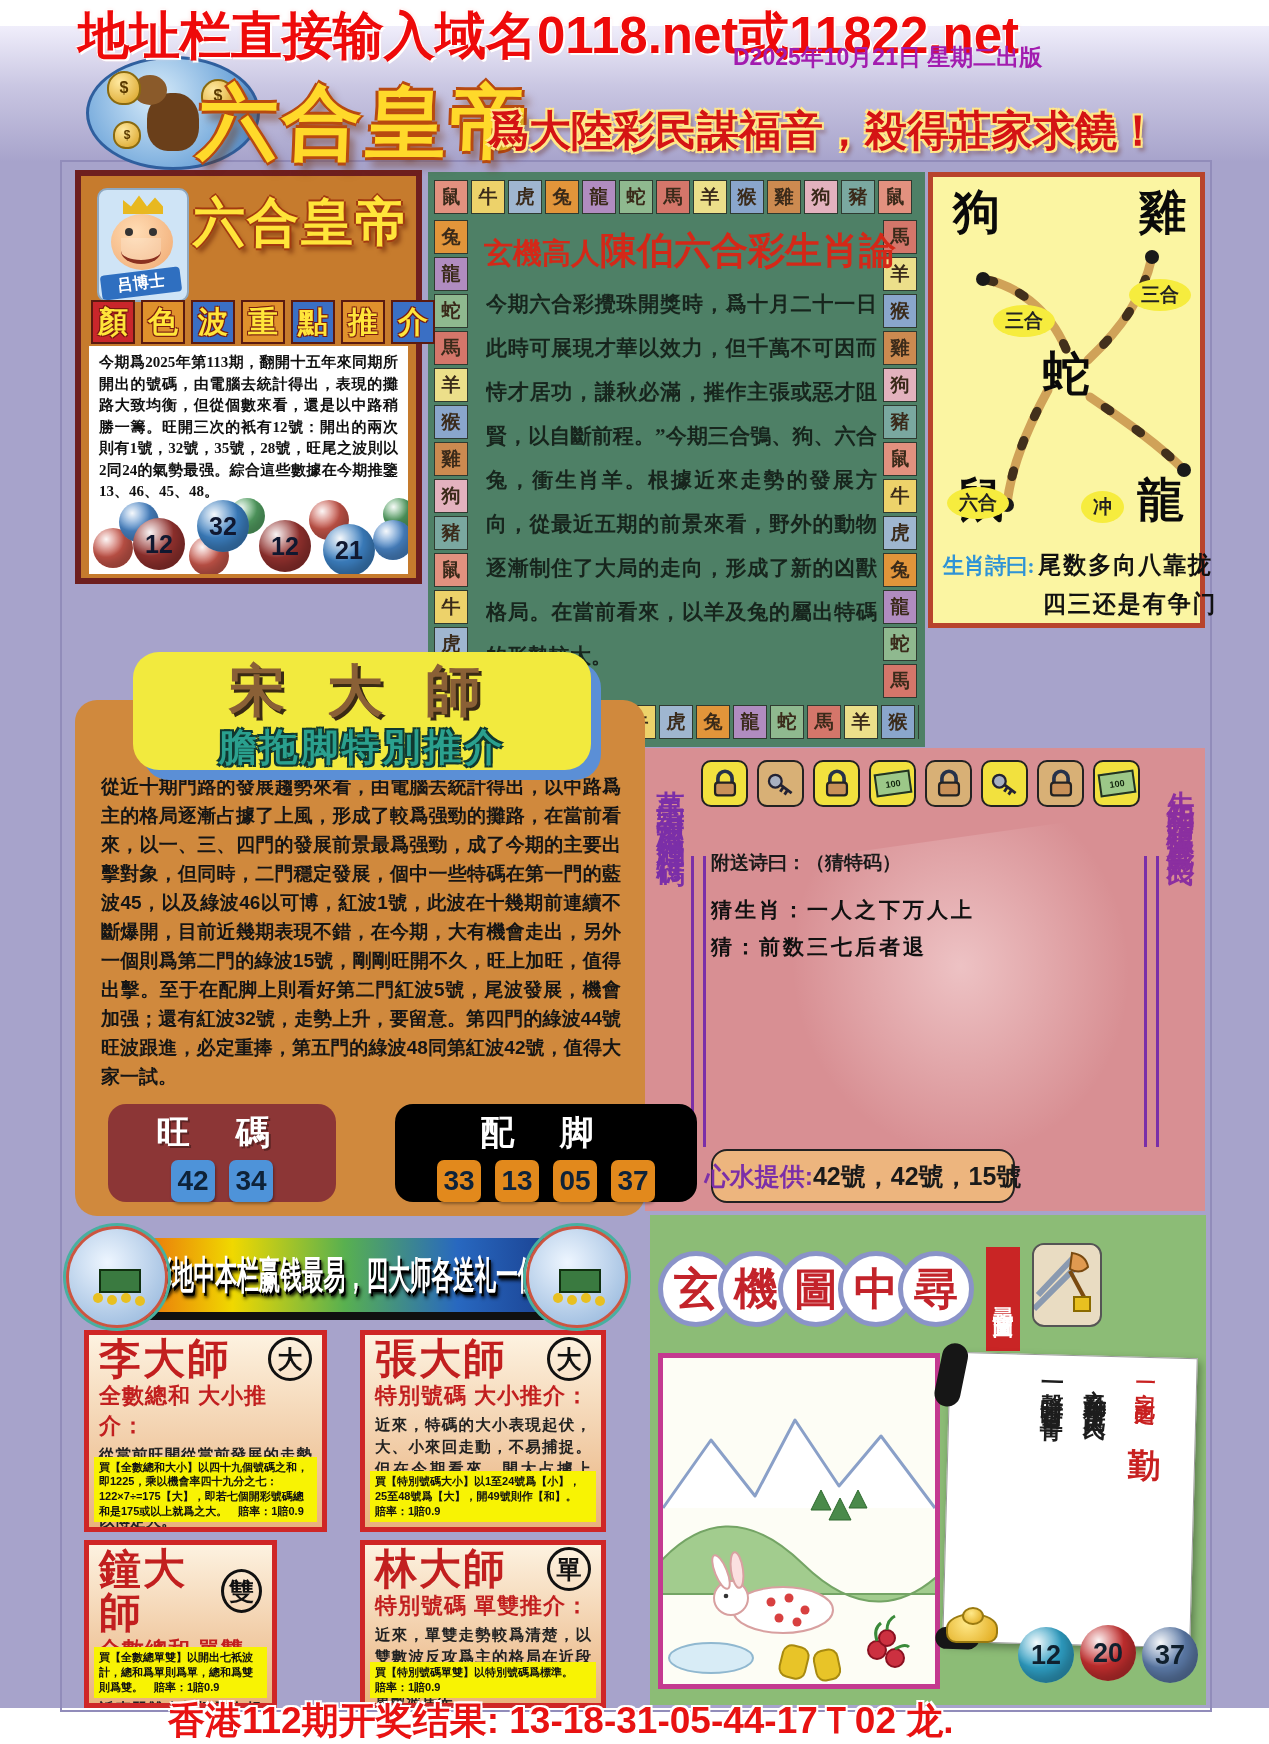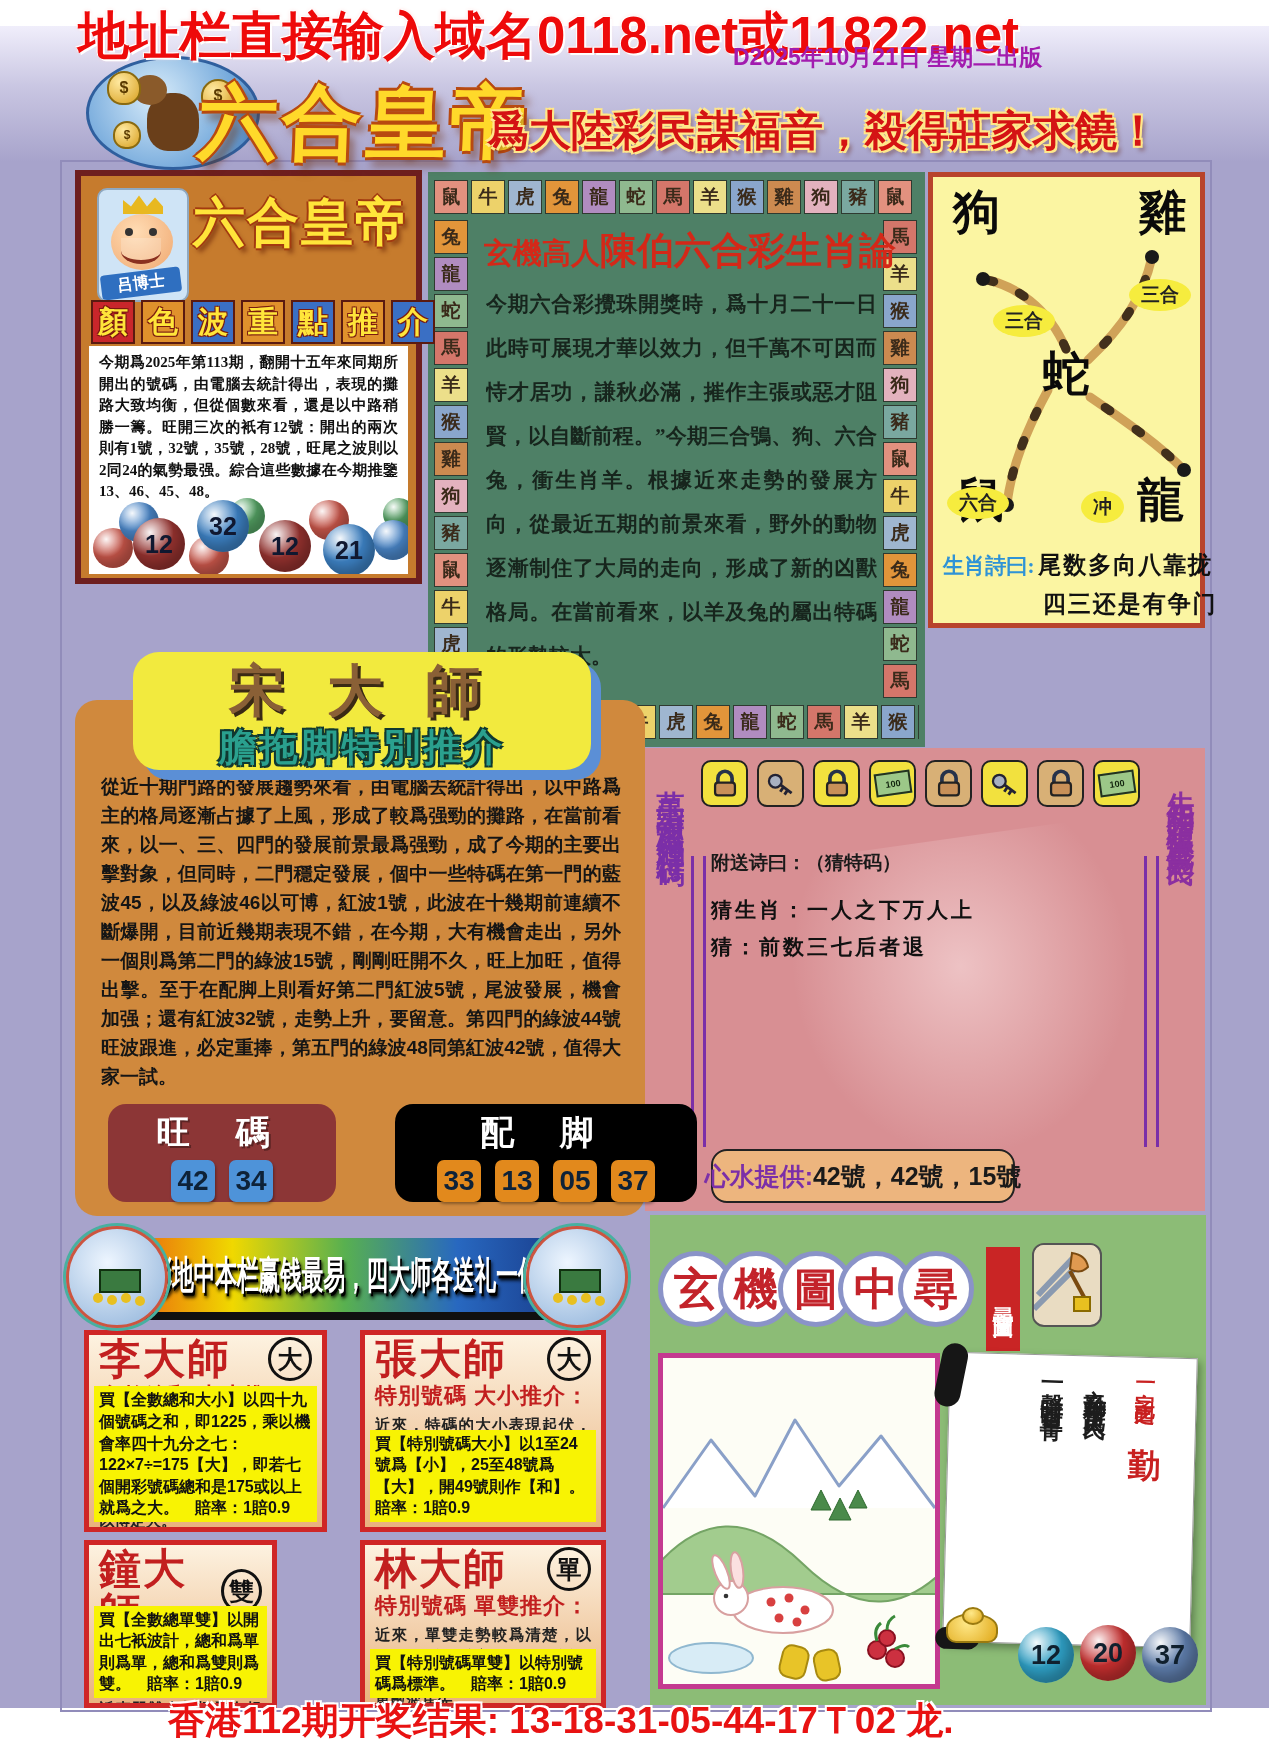--- a/index.html
+++ b/index.html
@@ -162,21 +162,21 @@
   .m3{left:84px;top:1540px;width:193px;height:168px;}
   .m4{left:360px;top:1540px;width:246px;height:168px;}
   .master-head{display:flex;align-items:center;padding:2px 10px 0;}
   .master-name{font-size:42px;font-weight:900;color:#c21f1f;font-family:"Liberation Serif",serif;letter-spacing:2px;line-height:1.05;}
   .master-badge{margin-left:auto;width:38px;height:38px;border:3px solid #111;border-radius:50%;display:flex;
       align-items:center;justify-content:center;font-size:25px;font-weight:900;color:#111;}
   .master-sub{padding:0 10px;font-size:22px;font-weight:900;color:#c21f1f;letter-spacing:1px;}
   .master-body{margin:3px 10px 0;font-size:15.5px;line-height:1.42;font-weight:bold;color:#222;
       font-family:"Liberation Serif",serif;text-align:justify;}
   .master-foot{position:absolute;left:5px;right:5px;bottom:5px;background:#f8f303;padding:3px 5px;
-      font-size:16px;line-height:1.35;font-weight:bold;color:#111;}
+      font-size:11px;line-height:1.35;font-weight:bold;color:#111;}
 
   
   .p6{position:absolute;left:650px;top:1215px;width:556px;height:490px;background:#8cbc76;z-index:2;overflow:hidden;}
   .cloud{position:absolute;left:8px;top:36px;display:flex;}
   .cloud-circle{width:76px;height:76px;border-radius:50%;background:#ffffff;border:5px solid #8a93c8;box-sizing:border-box;
       margin-left:-16px;display:flex;align-items:center;justify-content:center;
       font-size:44px;font-weight:900;color:#c3232a;font-family:"Liberation Serif",serif;}
   .cloud-circle:first-child{margin-left:0;}
   .treasure{position:absolute;left:336px;top:32px;width:34px;height:104px;background:#c92525;color:#fff;
       writing-mode:vertical-rl;text-orientation:upright;font-size:21px;font-weight:bold;display:flex;

